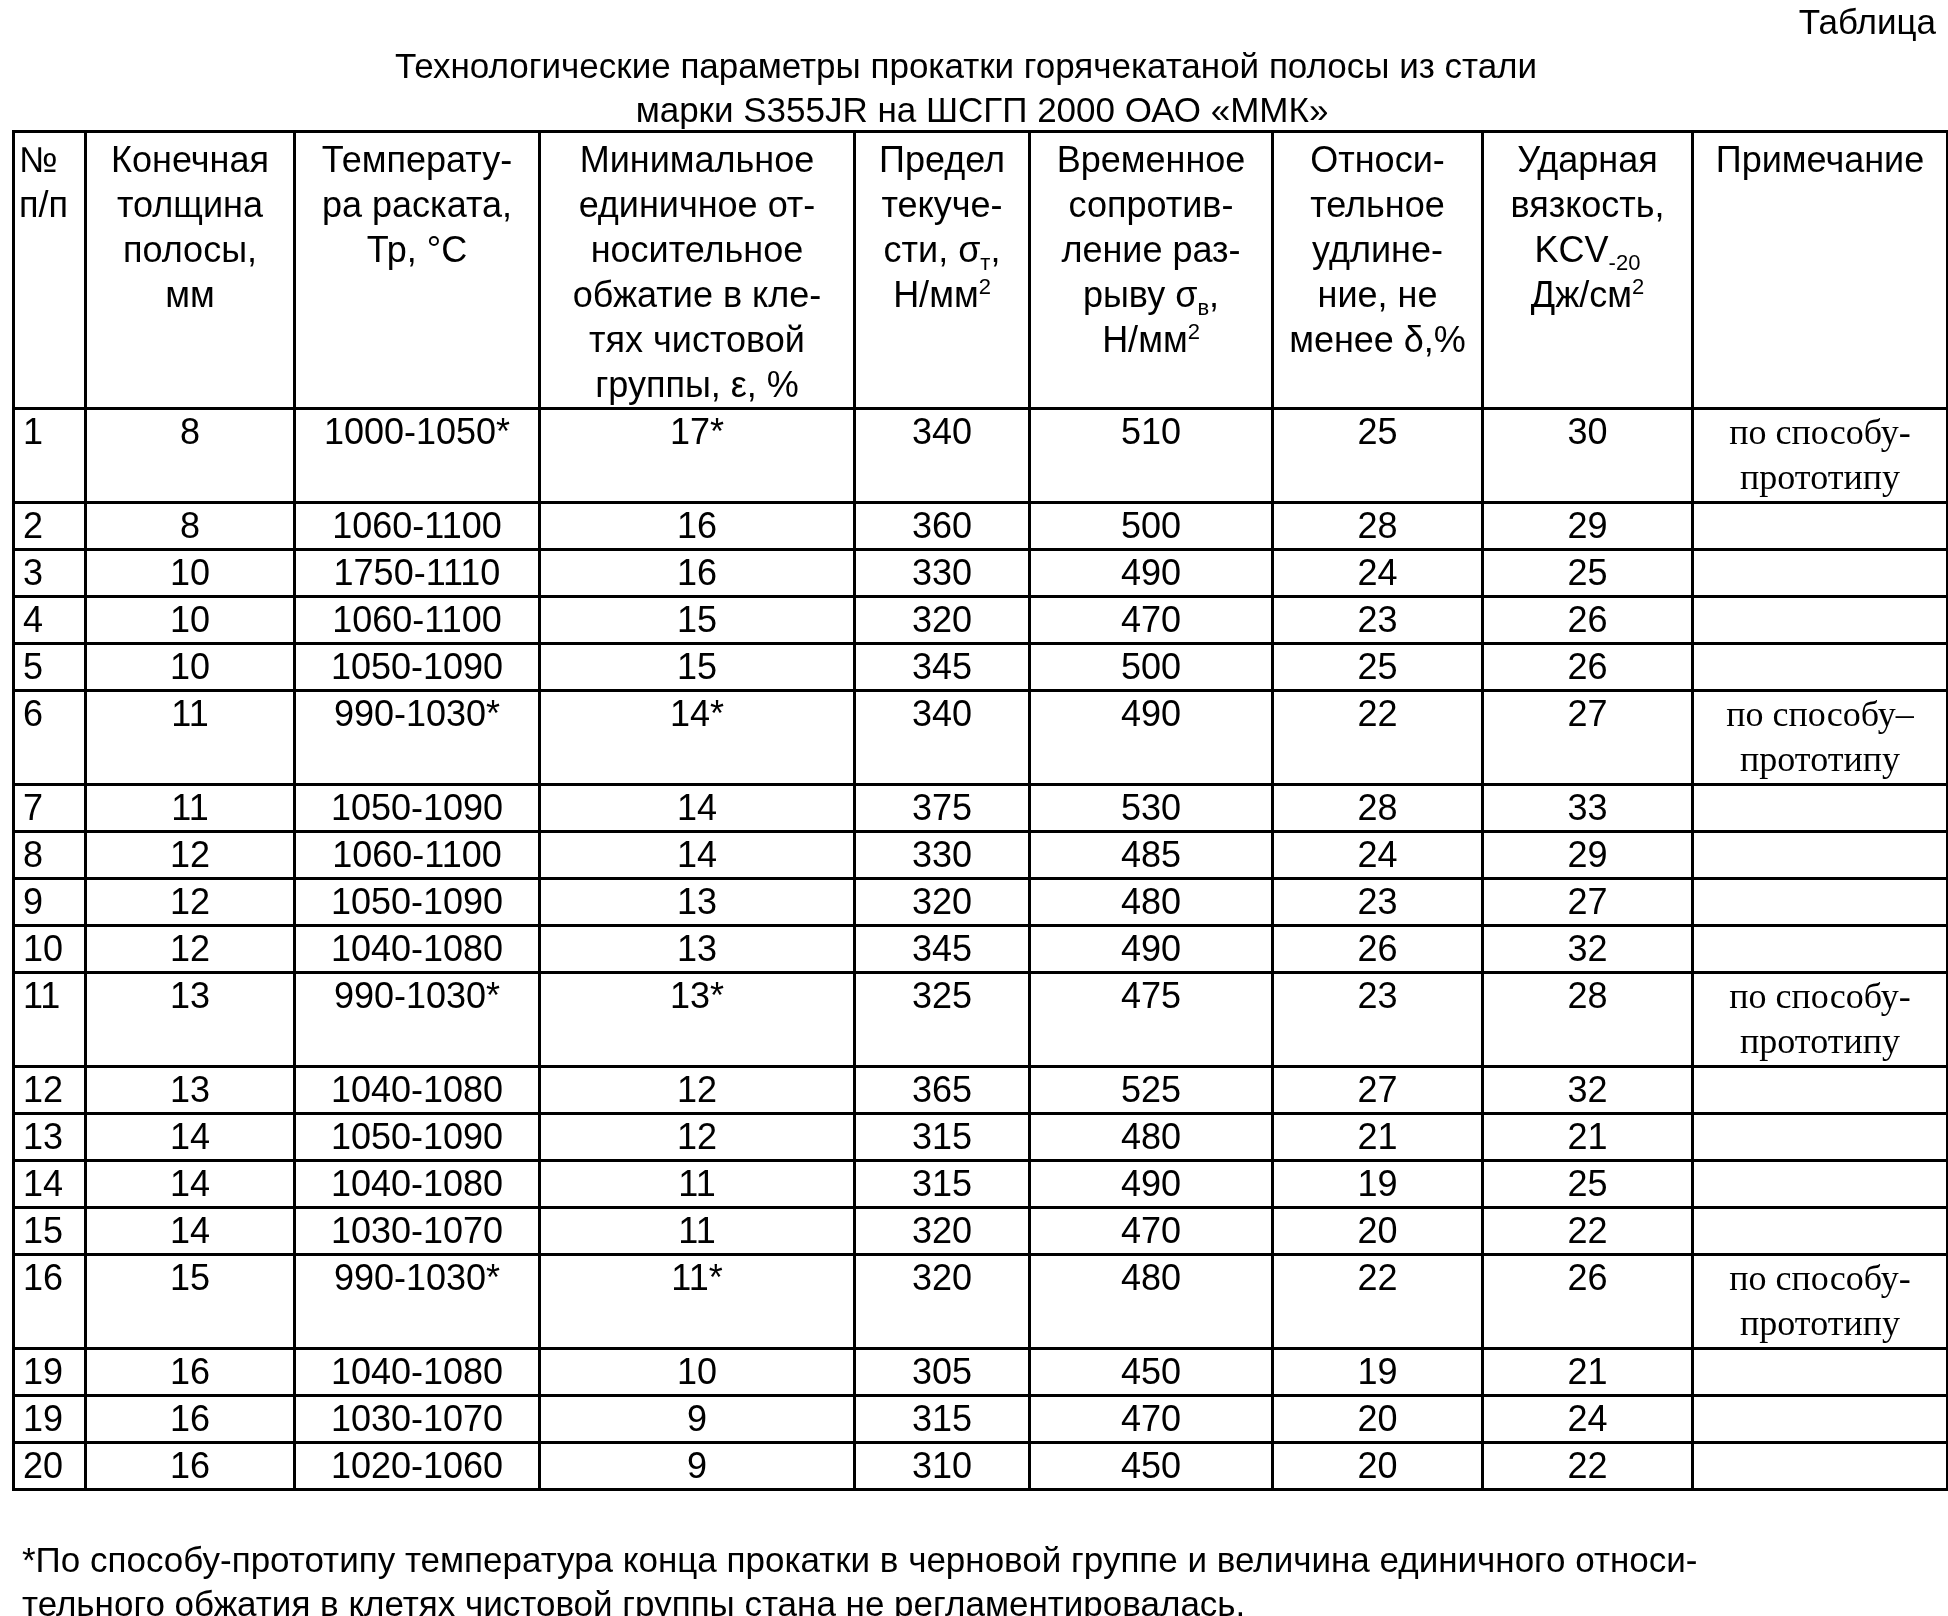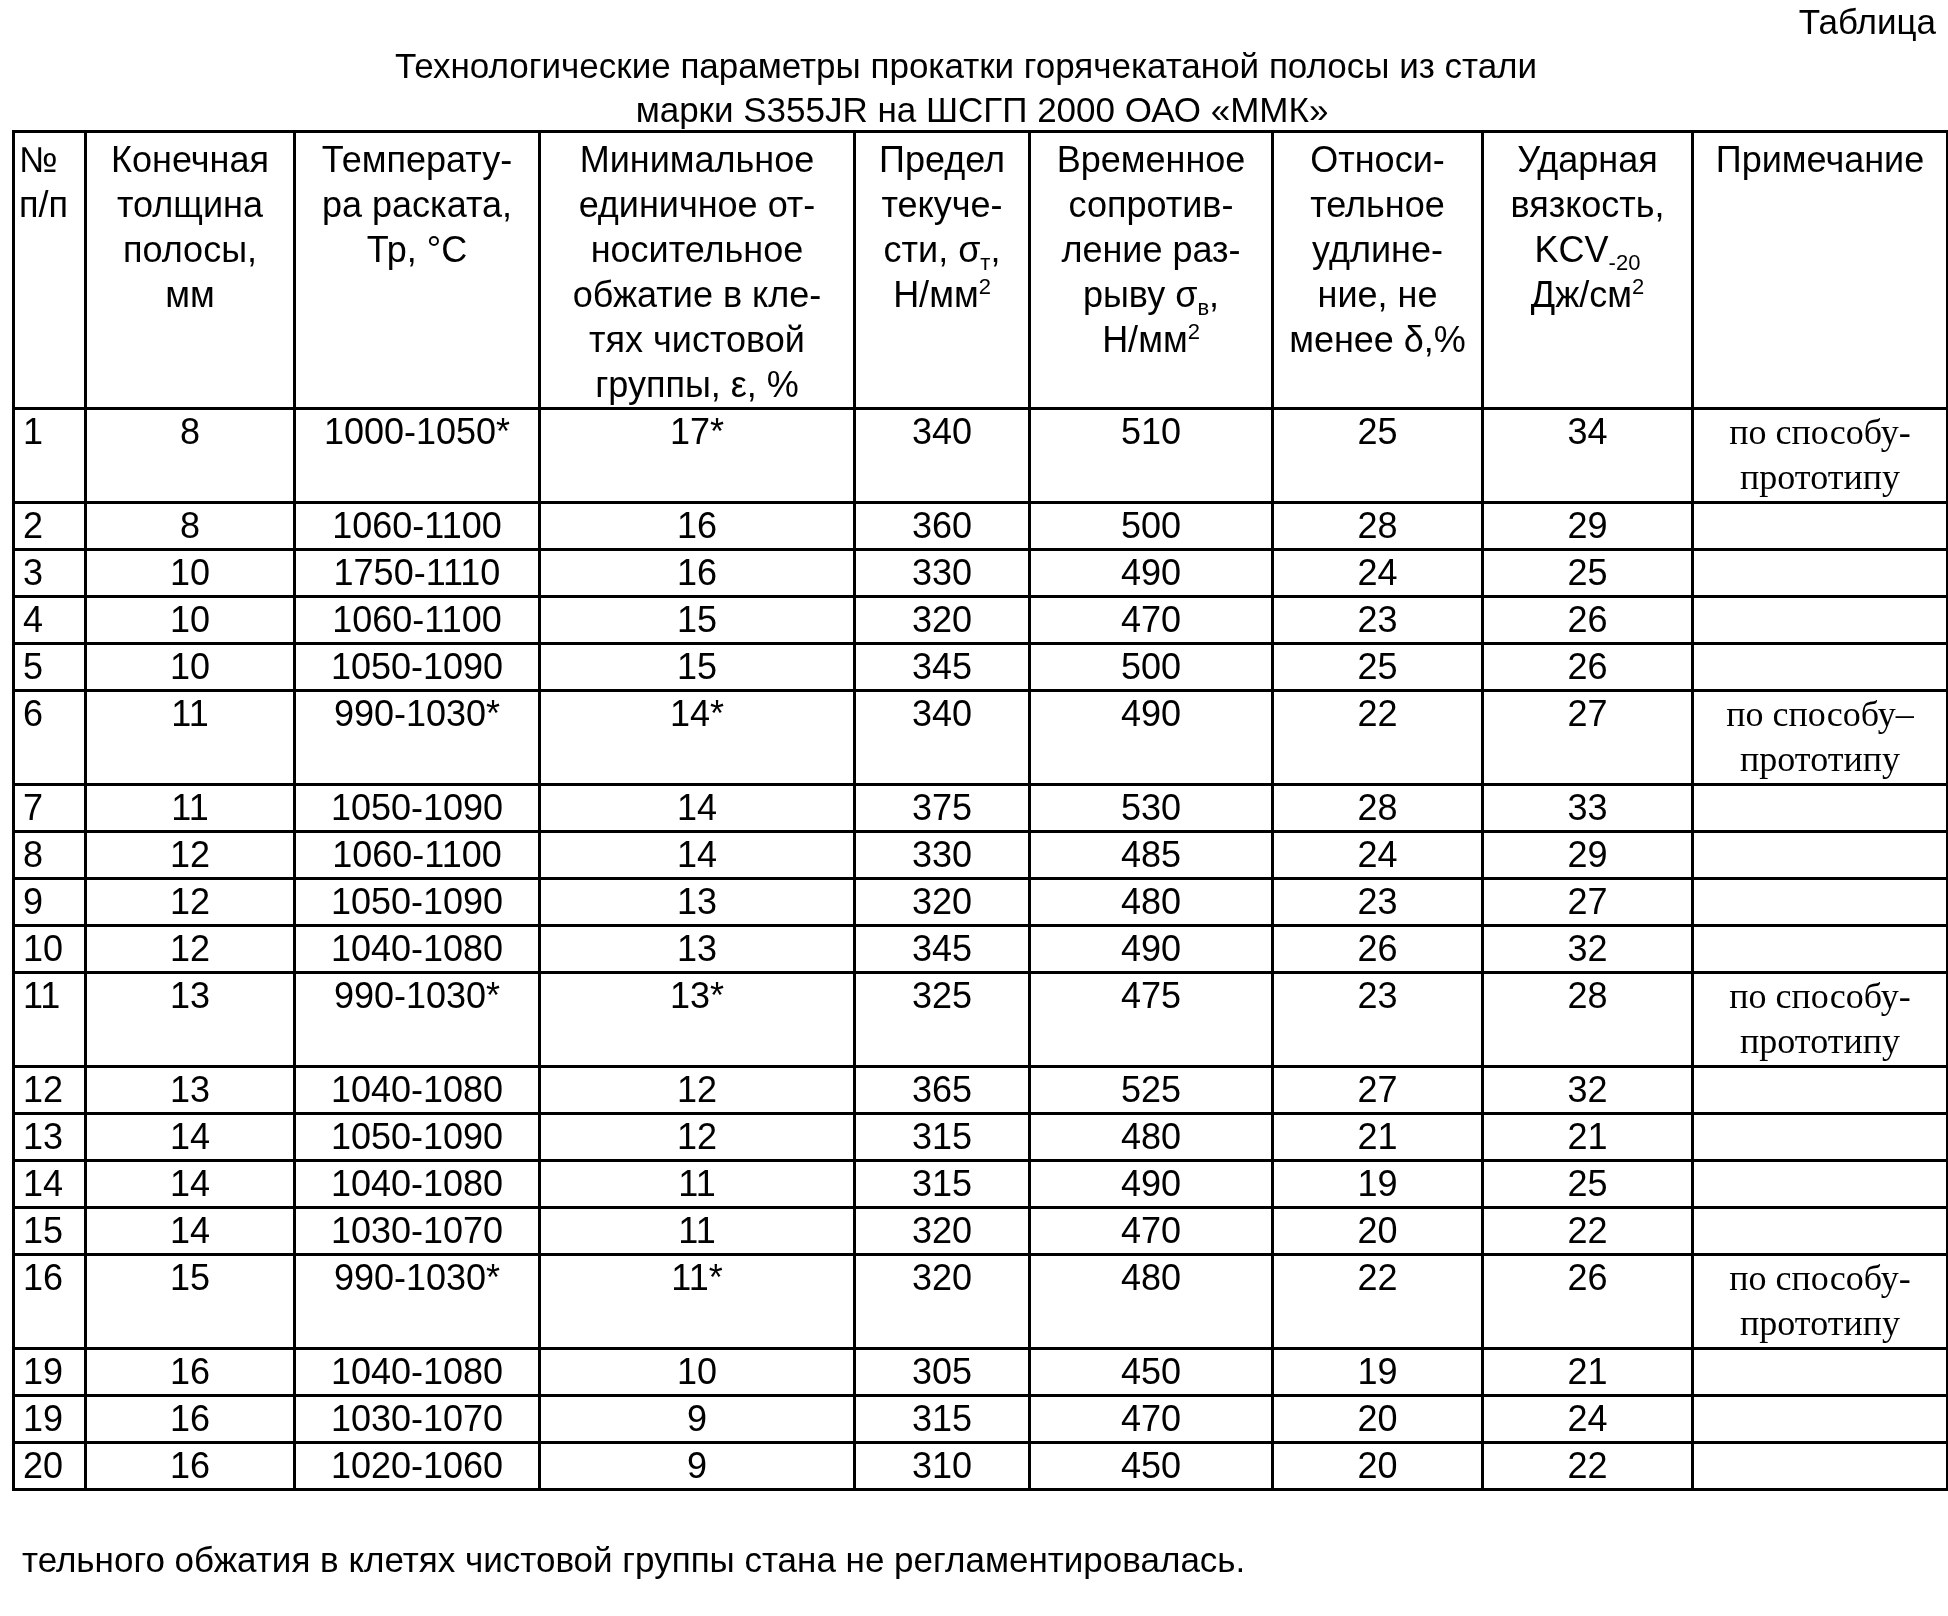--- a/index.html
+++ b/index.html
@@ -117,21 +117,21 @@
   </thead>
   <tbody id="table-body">
       <tr class="tall">
         <td class="first">1</td>
         <td>8</td>
         <td>1000-1050*</td>
         <td>17*</td>
         <td>340</td>
         <td>510</td>
         <td>25</td>
-        <td>34</td>
+        <td>30</td>
         <td class="note">
           <div>по способу-</div>
           <div>прототипу</div>
         </td>
       </tr>
       <tr class="short">
         <td class="first">2</td>
         <td>8</td>
         <td>1060-1100</td>
         <td>16</td>
@@ -334,14 +334,15 @@
         <td>310</td>
         <td>450</td>
         <td>20</td>
         <td>22</td>
         <td class="note"></td>
       </tr>
     </tbody>
 </table>
 
 <div class="footnote">
+  <div>*По способу-прототипу температура конца прокатки в черновой группе и величина единичного относи-</div>
   <div>тельного обжатия в клетях чистовой группы стана не регламентировалась.</div>
 </div>
 
 </body></html>

